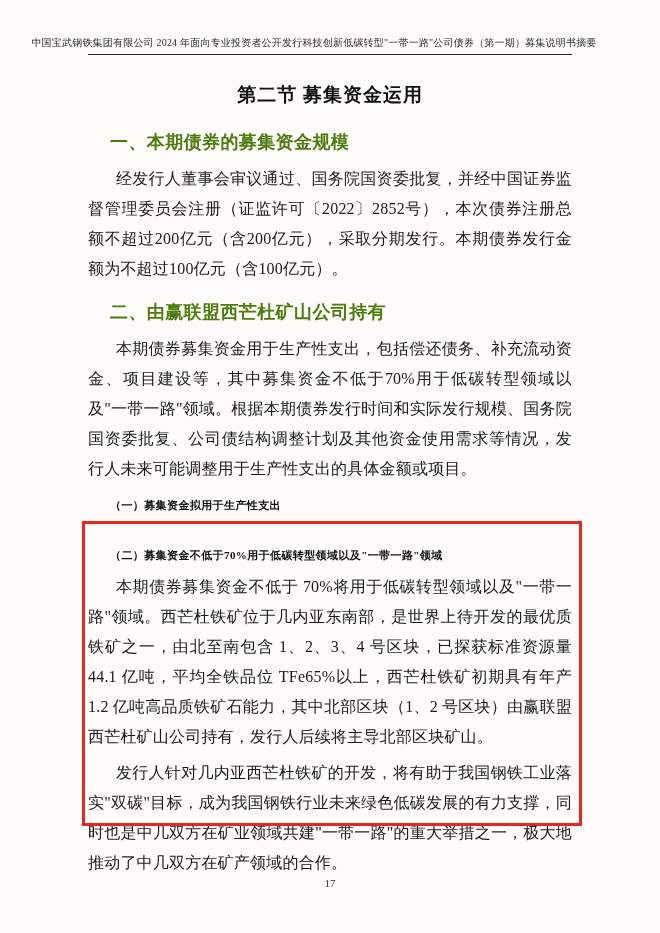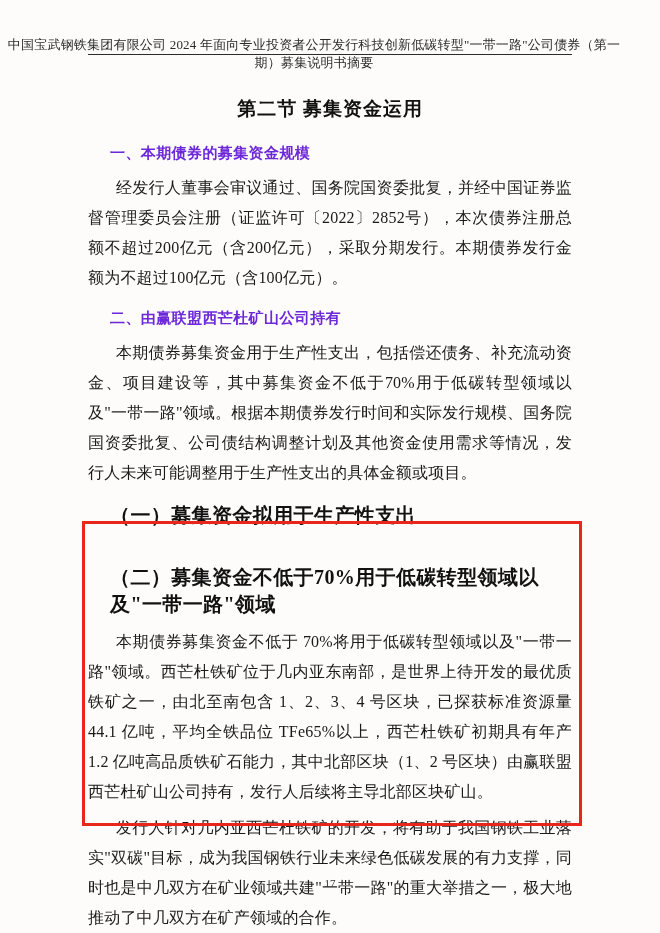--- a/index.html
+++ b/index.html
@@ -23,21 +23,21 @@
     left: 0; top: 0;
     width: 660px;
     height: 933px;
   }
   .header {
     position: absolute;
     top: 36px;
     left: 0;
     width: 628px;
     text-align: center;
-    font-size: 13px;
+    font-size: 10px;
     color: #2b2b2b;
     letter-spacing: 0.2px;
     font-family: "Liberation Serif", "DejaVu Serif", serif;
   }
   .header-rule {
     position: absolute;
     top: 54px;
     left: 88px;
     width: 484px;
     height: 1px;
@@ -47,33 +47,33 @@
     position: absolute;
     top: 78px;
     left: 88px;
     width: 484px;
   }
   .chapter-title {
     text-align: center;
     font-size: 19px;
     font-weight: bold;
     letter-spacing: 1px;
-    margin: 18px 0 22px 0;
+    margin: 4px 0 22px 0;
     color: #111;
   }
   .h2 {
-    font-size: 15px;
+    font-size: 18px;
     font-weight: bold;
     margin: 16px 0 10px 0;
     padding-left: 22px;
-    color: #6d28d9;
+    color: #4d7c0f;
     letter-spacing: 0.4px;
   }
   .h3 {
-    font-size: 20px;
+    font-size: 11px;
     font-weight: bold;
     margin: 14px 0 9px 0;
     padding-left: 22px;
     color: #111;
     letter-spacing: 0.4px;
   }
   p.body {
     font-size: 16px;
     line-height: 30px;
     margin: 0 0 6px 0;

